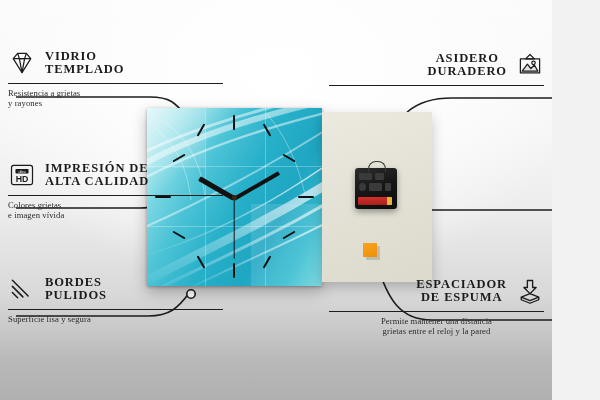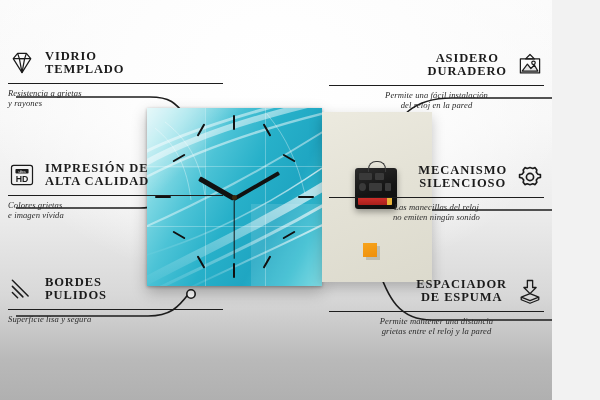--- a/index.html
+++ b/index.html
@@ -40,21 +40,20 @@
   }
   .f-rule{
     height:0;border-top:1.4px solid #1d1d1d;
     margin:3px 0 4px 0;width:100%;
   }
   .f-desc{
     font-family:"Liberation Serif",serif;
     font-size:8.6px;line-height:10.4px;
     color:#2a2a2a;white-space:pre-line;
     letter-spacing:.1px;
-    font-style:italic;
   }
   .ico{width:28px;height:26px;flex:0 0 28px;display:block;}
 
   
   #feat-vidrio{top:46px;}
   #feat-impresion{top:158px;}
   #feat-bordes{top:272px;}
   #feat-asidero{top:48px;}
   #feat-mecanismo{top:160px;}
   #feat-espaciador{top:274px;}
@@ -265,39 +264,22 @@
           <path d="M16,2 L11,7 H21 Z"></path>
           <rect x="5" y="7" width="22" height="16"></rect>
           <path d="M7,21 L13,13 L17,18 L21,14 L25,21 Z" fill="#1b1b1b" fill-opacity=".1"></path>
           <circle cx="20" cy="11.5" r="2"></circle>
         </g>
       </svg>
       <div class="f-title">ASIDERO
 DURADERO</div>
     </div>
     <div class="f-rule"></div>
-    <div class="f-desc">Permite una fácil instalación
-del reloj en la pared</div>
-  </div>
-
-  <div class="feature right" id="feat-mecanismo">
-    <div class="f-head">
-      <svg class="ico" viewBox="0 0 32 28">
-        <g fill="none" stroke="#1b1b1b" stroke-width="1.9" stroke-linejoin="round">
-          <path d="M16,3.2 l3.2,1.1 2.6,-1.0 2.0,2.6 -0.6,2.7 1.9,2.3 2.8,0.4 0.0,3.3 -2.8,0.5 -1.9,2.3 0.6,2.7 -2.0,2.6 -2.6,-1.0 -3.2,1.1 -3.2,-1.1 -2.6,1.0 -2.0,-2.6 0.6,-2.7 -1.9,-2.3 -2.8,-0.5 0,-3.3 2.8,-0.4 1.9,-2.3 -0.6,-2.7 2.0,-2.6 2.6,1.0 Z"></path>
-          <circle cx="16" cy="14" r="4.1"></circle>
-        </g>
-      </svg>
-      <div class="f-title">MECANISMO
-SILENCIOSO</div>
-    </div>
-    <div class="f-rule"></div>
-    <div class="f-desc">Las manecillas del reloj
-no emiten ningún sonido</div>
-  </div>
+  </div>
+
 
   <div class="feature right" id="feat-espaciador">
     <div class="f-head">
       <svg class="ico" viewBox="0 0 32 28">
         <g fill="none" stroke="#1b1b1b" stroke-width="1.5" stroke-linejoin="round">
           <path d="M13,2 h6 v8 h4 l-7,7 -7,-7 h4 Z"></path>
           <path d="M16,17 L26,21 L16,25 L6,21 Z"></path>
           <path d="M6,21 v3 l10,4 10,-4 v-3"></path>
         </g>
       </svg>

